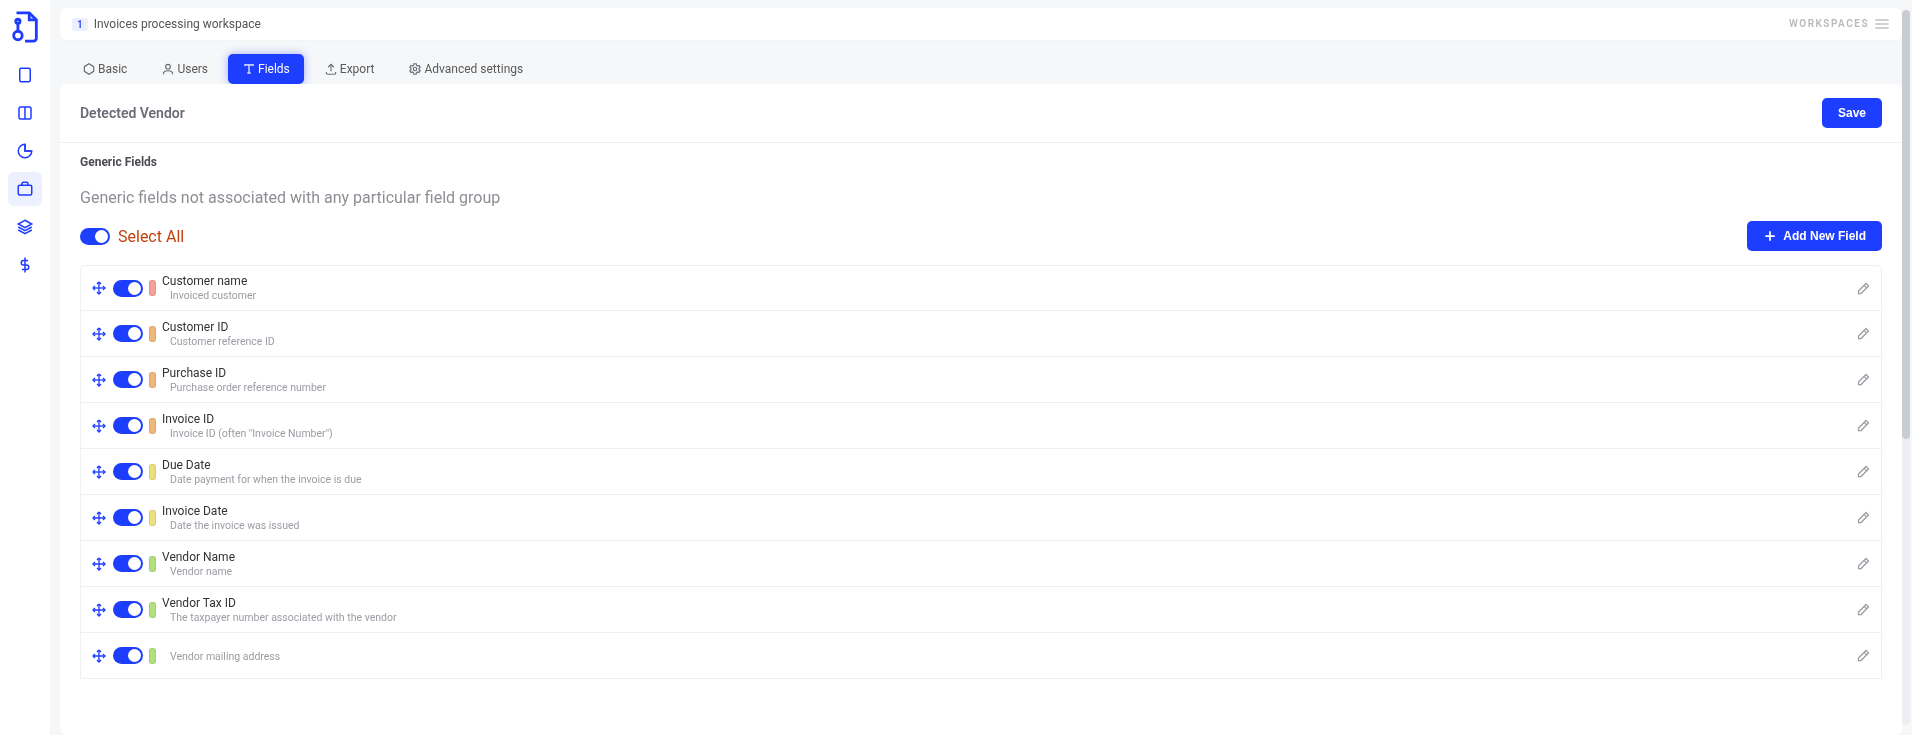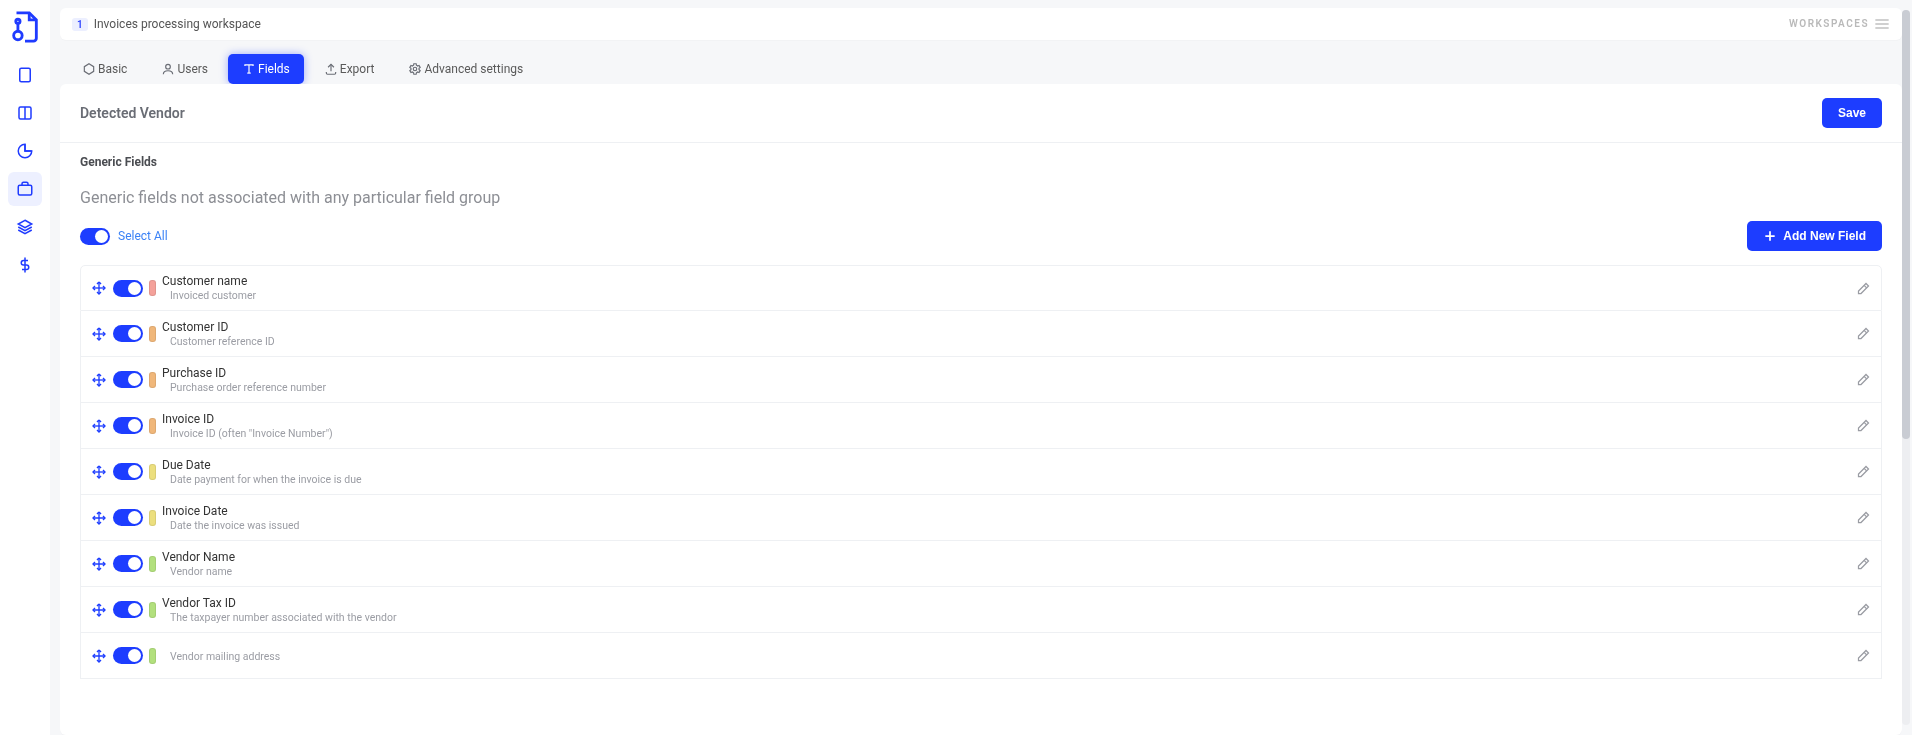--- a/index.html
+++ b/index.html
@@ -162,21 +162,21 @@
     font-size: 16px;
     color: #8d8f95;
   }
 
   .selectall {
     padding: 6px 20px 14px 20px;
     display: flex;
     align-items: center;
     gap: 8px;
   }
-  .selectall-label { font-size: 12px; color: #3b82f6; }
+  .selectall-label { font-size: 16px; color: #c2410c; }
   .selectall .spacer { flex: 1; }
 
   
   .toggle {
     position: relative;
     width: 30px;
     height: 17px;
     background: #1d3dff;
     border-radius: 10px;
     cursor: pointer;

